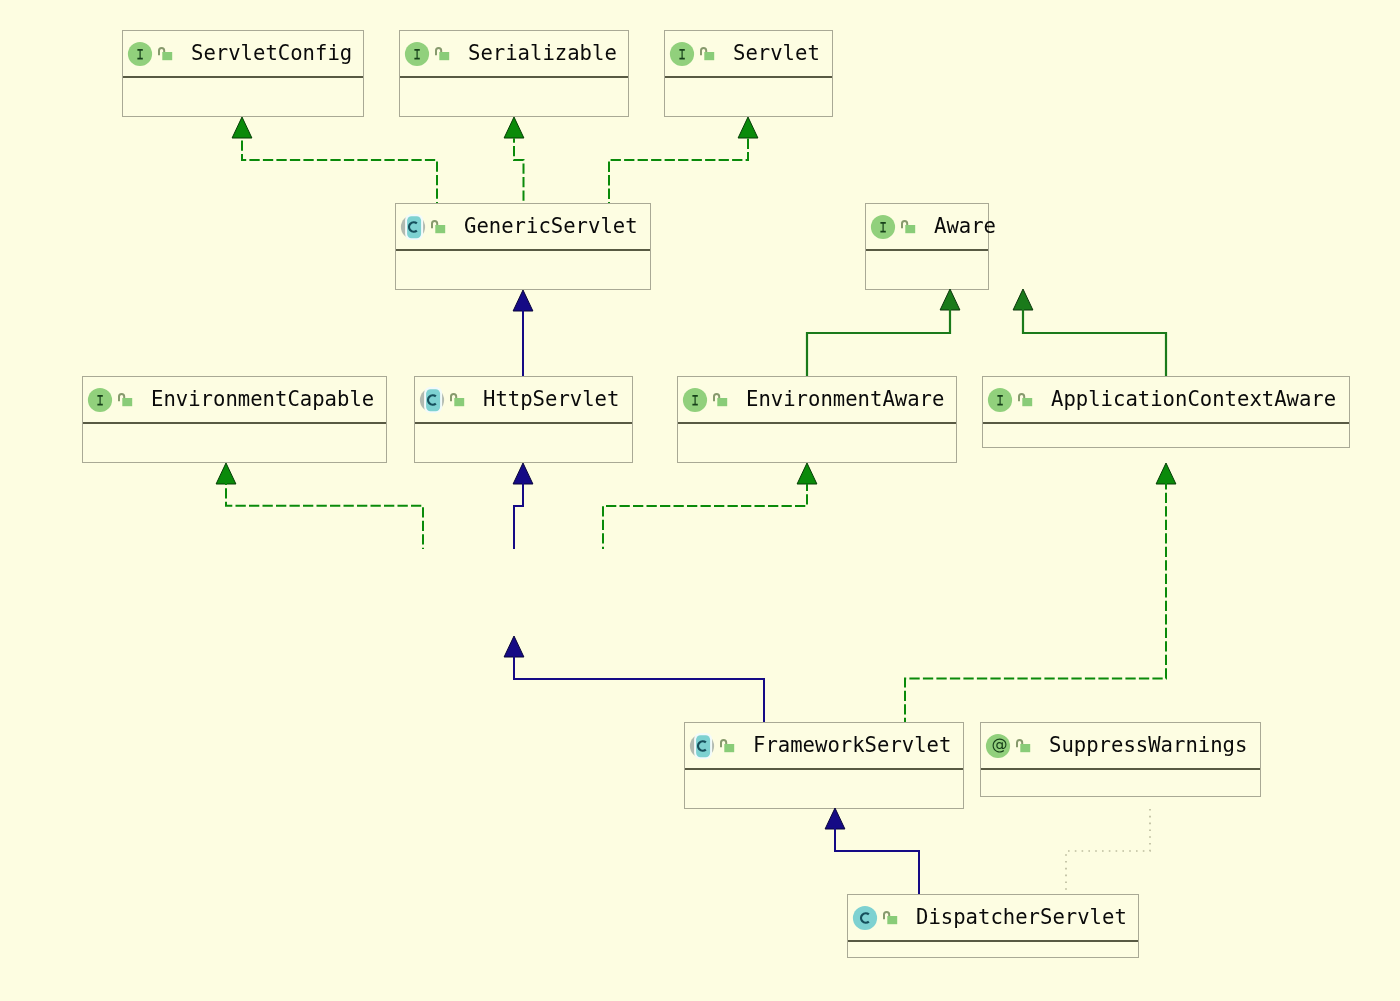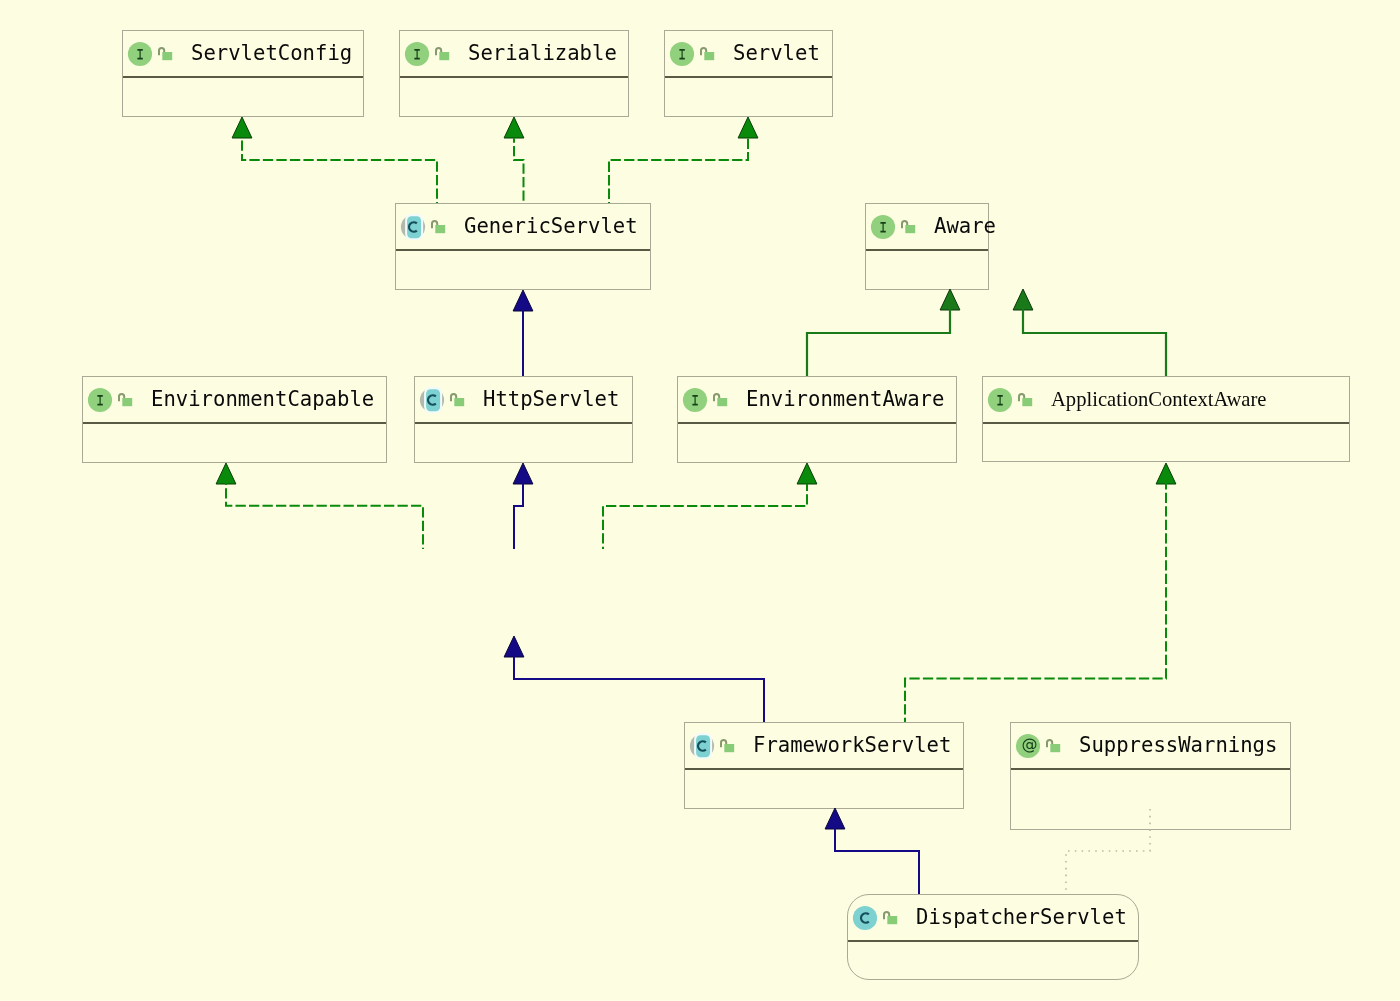--- a/index.html
+++ b/index.html
@@ -183,21 +183,21 @@
         <path d="M10.4 8.05 H15.8 V9.7 H13.7 V16.85 H15.8 V18.5 H10.4 V16.85 H12.5 V9.7 H10.4 Z" fill="#17401a"></path>
       </svg>
       <svg class="lockicon" viewBox="0 0 14.3 13.3" width="14.3" height="13.3">
         <path d="M1.0 8.2 L1.0 3.6 A2.6 2.6 0 0 1 6.2 3.6 L6.2 8.6" fill="none" stroke="#879a6d" stroke-width="2.0" stroke-linecap="butt"></path>
           <rect x="4.3" y="5.0" width="9.9" height="8.2" fill="#89cc78"></rect>
       </svg>
       <span class="cname">EnvironmentAware</span>
     </div>
     <div class="body"></div>
   </div>
-  <div class="node" style="left:982px;top:376px;width:368px;height:86px;font-family:Liberation Serif, serif;">
+  <div class="node" style="left:982px;top:376px;width:368px;height:72px;">
     <div class="hdr">
       <svg class="stereo" viewBox="0 0 26 26" width="26" height="26">
         <circle cx="13" cy="13" r="12.1" fill="#91d07c"></circle>
         <path d="M10.4 8.05 H15.8 V9.7 H13.7 V16.85 H15.8 V18.5 H10.4 V16.85 H12.5 V9.7 H10.4 Z" fill="#17401a"></path>
       </svg>
       <svg class="lockicon" viewBox="0 0 14.3 13.3" width="14.3" height="13.3">
         <path d="M1.0 8.2 L1.0 3.6 A2.6 2.6 0 0 1 6.2 3.6 L6.2 8.6" fill="none" stroke="#879a6d" stroke-width="2.0" stroke-linecap="butt"></path>
           <rect x="4.3" y="5.0" width="9.9" height="8.2" fill="#89cc78"></rect>
       </svg>
       <span class="cname">ApplicationContextAware</span>
@@ -213,35 +213,35 @@
         <path d="M16.85 9.45 A4.7 4.7 0 1 0 16.85 16.55" fill="none" stroke="#164f5c" stroke-width="2.3" stroke-linecap="butt"></path>
       </svg>
       <svg class="lockicon" viewBox="0 0 14.3 13.3" width="14.3" height="13.3">
         <path d="M1.0 8.2 L1.0 3.6 A2.6 2.6 0 0 1 6.2 3.6 L6.2 8.6" fill="none" stroke="#879a6d" stroke-width="2.0" stroke-linecap="butt"></path>
           <rect x="4.3" y="5.0" width="9.9" height="8.2" fill="#89cc78"></rect>
       </svg>
       <span class="cname">FrameworkServlet</span>
     </div>
     <div class="body"></div>
   </div>
-  <div class="node" style="left:1010px;top:722px;width:281px;height:108px;">
+  <div class="node" style="left:980px;top:722px;width:281px;height:75px;">
     <div class="hdr">
       <svg class="stereo" viewBox="0 0 26 26" width="26" height="26">
         <circle cx="13" cy="13" r="12.1" fill="#91d07c"></circle>
         <path d="M12.50 12.57Q12.50 13.69 13.06 14.33Q13.61 14.97 14.58 14.97Q15.54 14.97 16.09 14.32Q16.64 13.68 16.64 12.57Q16.64 11.48 16.08 10.84Q15.52 10.19 14.57 10.19Q13.62 10.19 13.06 10.83Q12.50 11.47 12.50 12.57ZM16.76 14.91Q16.29 15.51 15.69 15.80Q15.08 16.08 14.28 16.08Q12.93 16.08 12.09 15.11Q11.25 14.14 11.25 12.57Q11.25 11.01 12.10 10.04Q12.94 9.06 14.28 9.06Q15.08 9.06 15.69 9.35Q16.30 9.64 16.76 10.24V9.22H17.88V14.97Q19.02 14.79 19.66 13.92Q20.31 13.05 20.31 11.67Q20.31 10.83 20.06 10.10Q19.82 9.36 19.32 8.74Q18.50 7.72 17.34 7.17Q16.17 6.63 14.79 6.63Q13.83 6.63 12.95 6.88Q12.07 7.14 11.32 7.64Q10.09 8.43 9.40 9.73Q8.71 11.02 8.71 12.53Q8.71 13.77 9.16 14.86Q9.60 15.94 10.46 16.77Q11.28 17.58 12.35 18.01Q13.43 18.43 14.66 18.43Q15.67 18.43 16.64 18.09Q17.61 17.75 18.43 17.12L19.13 17.99Q18.15 18.75 17.00 19.15Q15.85 19.55 14.66 19.55Q13.21 19.55 11.93 19.04Q10.65 18.53 9.65 17.55Q8.65 16.57 8.13 15.29Q7.60 14.00 7.60 12.53Q7.60 11.11 8.14 9.82Q8.67 8.53 9.65 7.55Q10.66 6.56 11.98 6.03Q13.30 5.50 14.78 5.50Q16.43 5.50 17.85 6.18Q19.27 6.86 20.23 8.11Q20.82 8.88 21.12 9.78Q21.43 10.68 21.43 11.64Q21.43 13.69 20.19 14.88Q18.95 16.07 16.76 16.11Z" fill="#17401a"></path>
       </svg>
       <svg class="lockicon" viewBox="0 0 14.3 13.3" width="14.3" height="13.3">
         <path d="M1.0 8.2 L1.0 3.6 A2.6 2.6 0 0 1 6.2 3.6 L6.2 8.6" fill="none" stroke="#879a6d" stroke-width="2.0" stroke-linecap="butt"></path>
           <rect x="4.3" y="5.0" width="9.9" height="8.2" fill="#89cc78"></rect>
       </svg>
       <span class="cname">SuppressWarnings</span>
     </div>
     <div class="body"></div>
   </div>
-  <div class="node" style="left:847px;top:894px;width:292px;height:86px;border-radius:22px;">
+  <div class="node" style="left:847px;top:894px;width:292px;height:64px;">
     <div class="hdr">
       <svg class="stereo" viewBox="0 0 26 26" width="26" height="26">
         <circle cx="13" cy="13" r="12.1" fill="#7dd1d1"></circle>
         <path d="M16.85 9.45 A4.7 4.7 0 1 0 16.85 16.55" fill="none" stroke="#164f5c" stroke-width="2.3" stroke-linecap="butt"></path>
       </svg>
       <svg class="lockicon" viewBox="0 0 14.3 13.3" width="14.3" height="13.3">
         <path d="M1.0 8.2 L1.0 3.6 A2.6 2.6 0 0 1 6.2 3.6 L6.2 8.6" fill="none" stroke="#879a6d" stroke-width="2.0" stroke-linecap="butt"></path>
           <rect x="4.3" y="5.0" width="9.9" height="8.2" fill="#89cc78"></rect>
       </svg>
       <span class="cname">DispatcherServlet</span>

